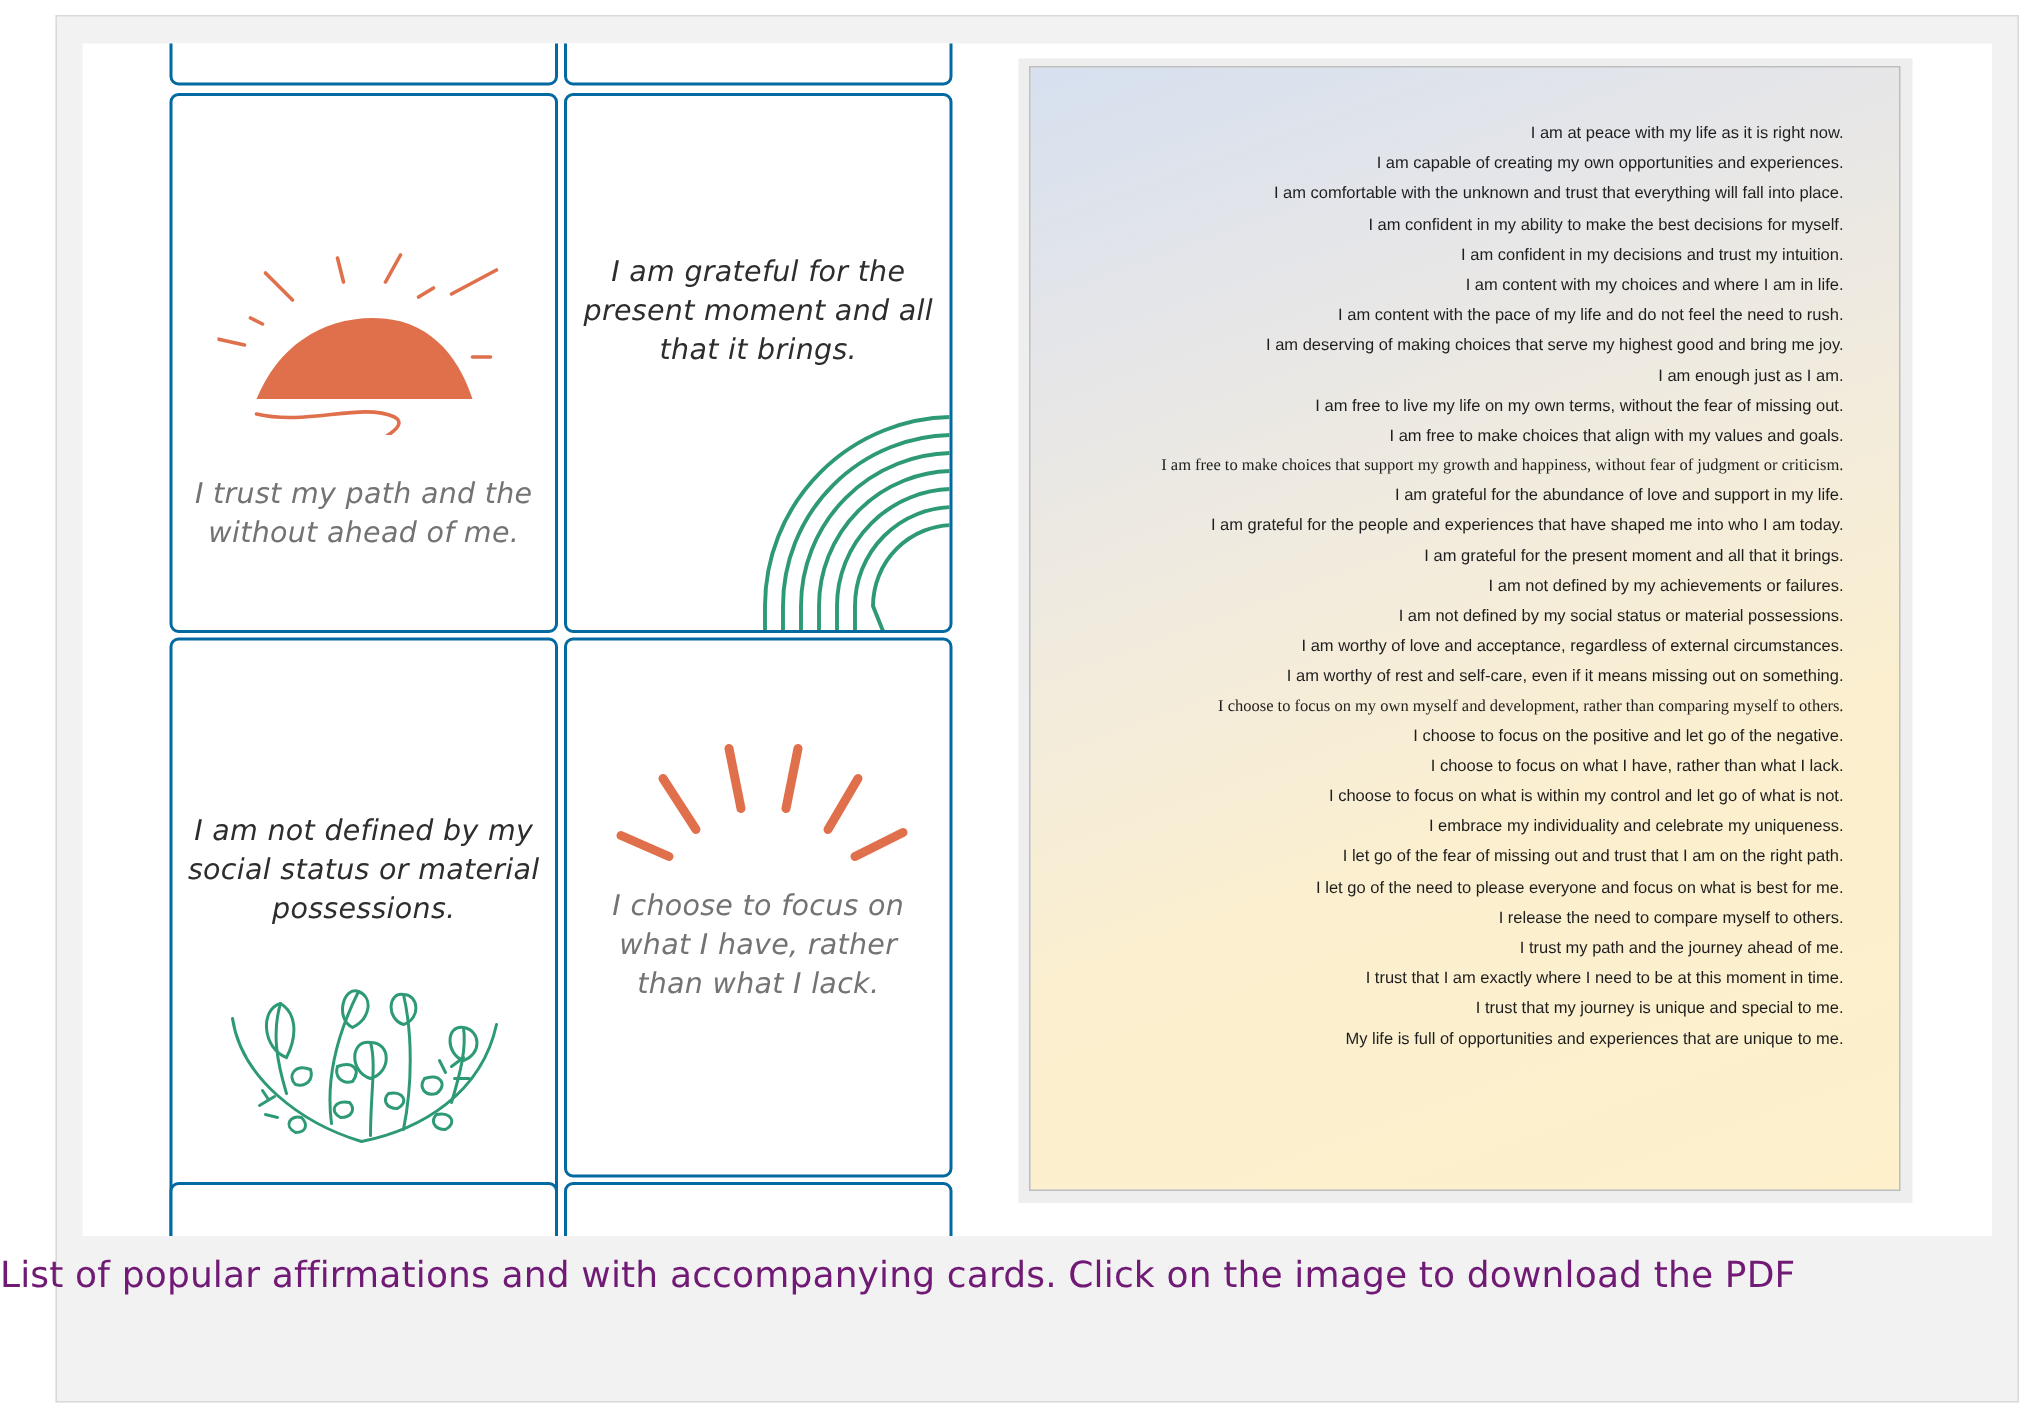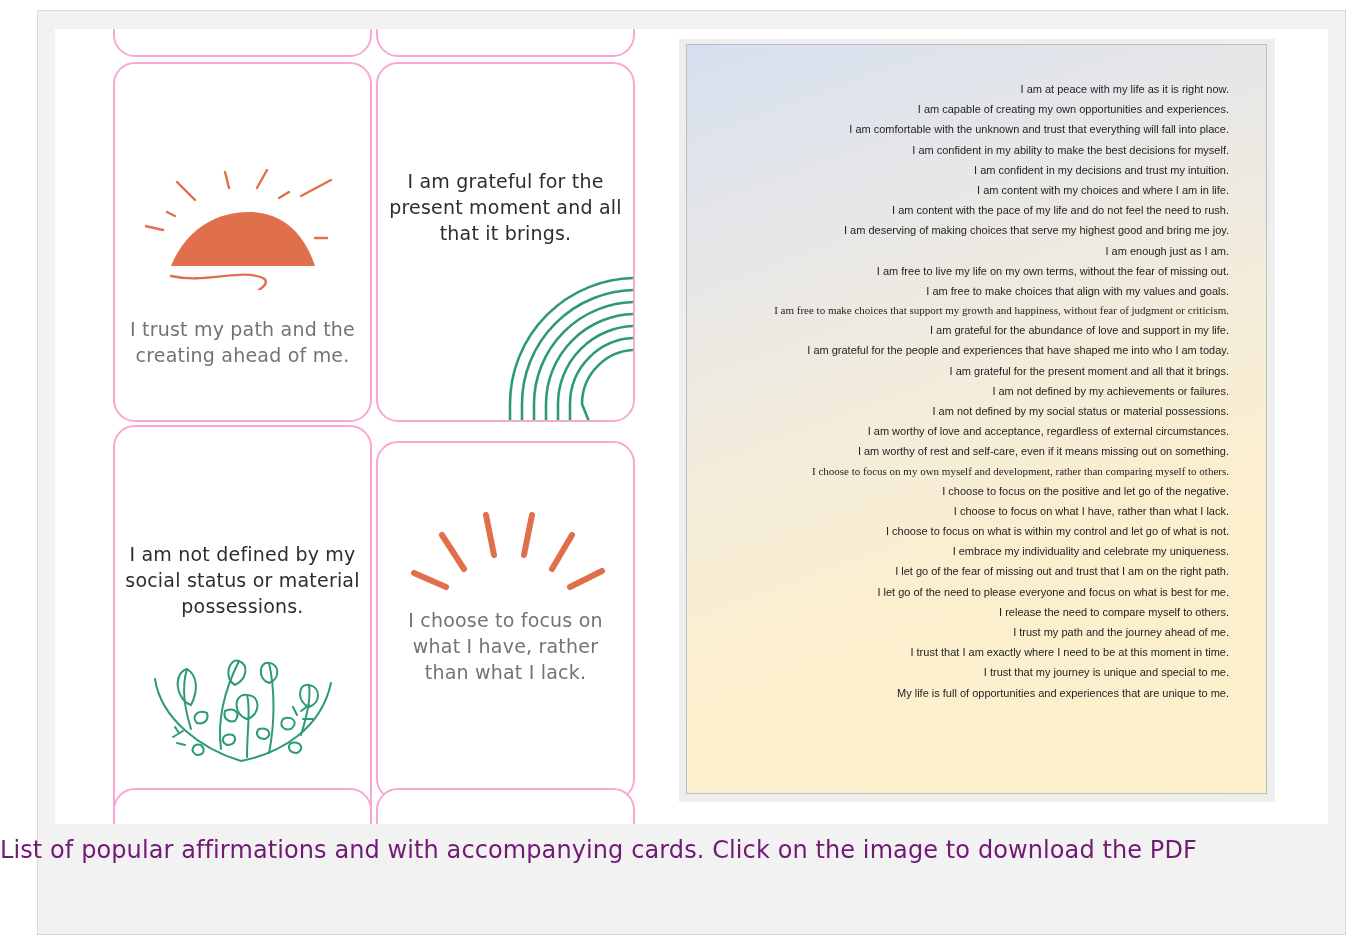--- a/index.html
+++ b/index.html
@@ -28,24 +28,25 @@
       width: 1273px;
       height: 795px;
       background: #ffffff;
       overflow: hidden;
       cursor: pointer;
     }
     
     .card {
       position: absolute;
       background: #ffffff;
-      border: 2px solid #f9a8d4;
-      border-radius: 22px;
+      border: 2px solid #0369a1;
+      border-radius: 6px;
       box-sizing: border-box;
       overflow: hidden;
+      font-style: italic;
     }
     .card-text {
       position: absolute;
       left: 0; right: 0;
       text-align: center;
       font-family: "DejaVu Sans", sans-serif;
       font-size: 19px;
       line-height: 26px;
       letter-spacing: 0.2px;
     }
@@ -122,21 +123,21 @@
         <line x1="186" y1="40" x2="156" y2="56"></line>
         <line x1="22" y1="72" x2="30" y2="76"></line>
         <line x1="0" y1="86" x2="18" y2="90"></line>
         <line x1="170" y1="98" x2="182" y2="98"></line>
         <path d="M26 136 C 60 144, 96 128, 118 138 C 132 146, 92 160, 84 168 C 74 180, 96 178, 116 176"></path>
       </g>
       <path d="M26 126 C 40 92, 68 72, 104 72 C 140 72, 160 96, 170 126 Z" fill="#e06f4c"></path>
     </svg>
     <div class="card-text orange" style="top:252px;">
       <div>I trust my path and the</div>
-      <div>creating ahead of me.</div>
+      <div>without ahead of me.</div>
     </div>
   </div>
 
   <div class="card" style="left:321px; top:33px; width:259px; height:360px;">
     <div class="card-text dark" style="top:104px;">
       <div>I am grateful for the</div>
       <div>present moment and all</div>
       <div>that it brings.</div>
     </div>
     <svg width="130" height="150" viewBox="0 0 130 150" style="left:128px; top:210px;">
@@ -177,21 +178,21 @@
         <path d="M108 80 c 10 -2 14 6 6 10 c -8 0 -10 -6 -6 -10 z"></path>
         <path d="M132 70 c 10 -4 16 4 8 10 c -8 2 -12 -4 -8 -10 z"></path>
         <path d="M140 94 c 10 -2 14 6 6 10 c -8 0 -10 -6 -6 -10 z"></path>
         <path d="M50 96 c -8 -2 -12 6 -4 10 c 8 0 8 -6 4 -10 z"></path>
         <path d="M22 88 l 10 -6 M26 94 l 8 2 M28 84 l -4 -6"></path>
         <path d="M150 62 l 8 -6 M152 70 l 10 0 M146 66 l -4 -8"></path>
       </g>
     </svg>
   </div>
 
-  <div class="card" style="left:321px; top:396px; width:259px; height:360px;margin-top:16px;">
+  <div class="card" style="left:321px; top:396px; width:259px; height:360px;">
     <svg width="200" height="90" viewBox="0 0 200 90" style="left:30px; top:66px;">
       <g stroke="#e06f4c" stroke-linecap="round" fill="none">
         <line x1="6" y1="64" x2="38" y2="78" stroke-width="6"></line>
         <line x1="34" y1="26" x2="56" y2="60" stroke-width="6"></line>
         <line x1="78" y1="6" x2="86" y2="46" stroke-width="6"></line>
         <line x1="124" y1="6" x2="116" y2="46" stroke-width="6"></line>
         <line x1="164" y1="26" x2="144" y2="60" stroke-width="6"></line>
         <line x1="194" y1="62" x2="162" y2="78" stroke-width="6"></line>
       </g>
     </svg>

